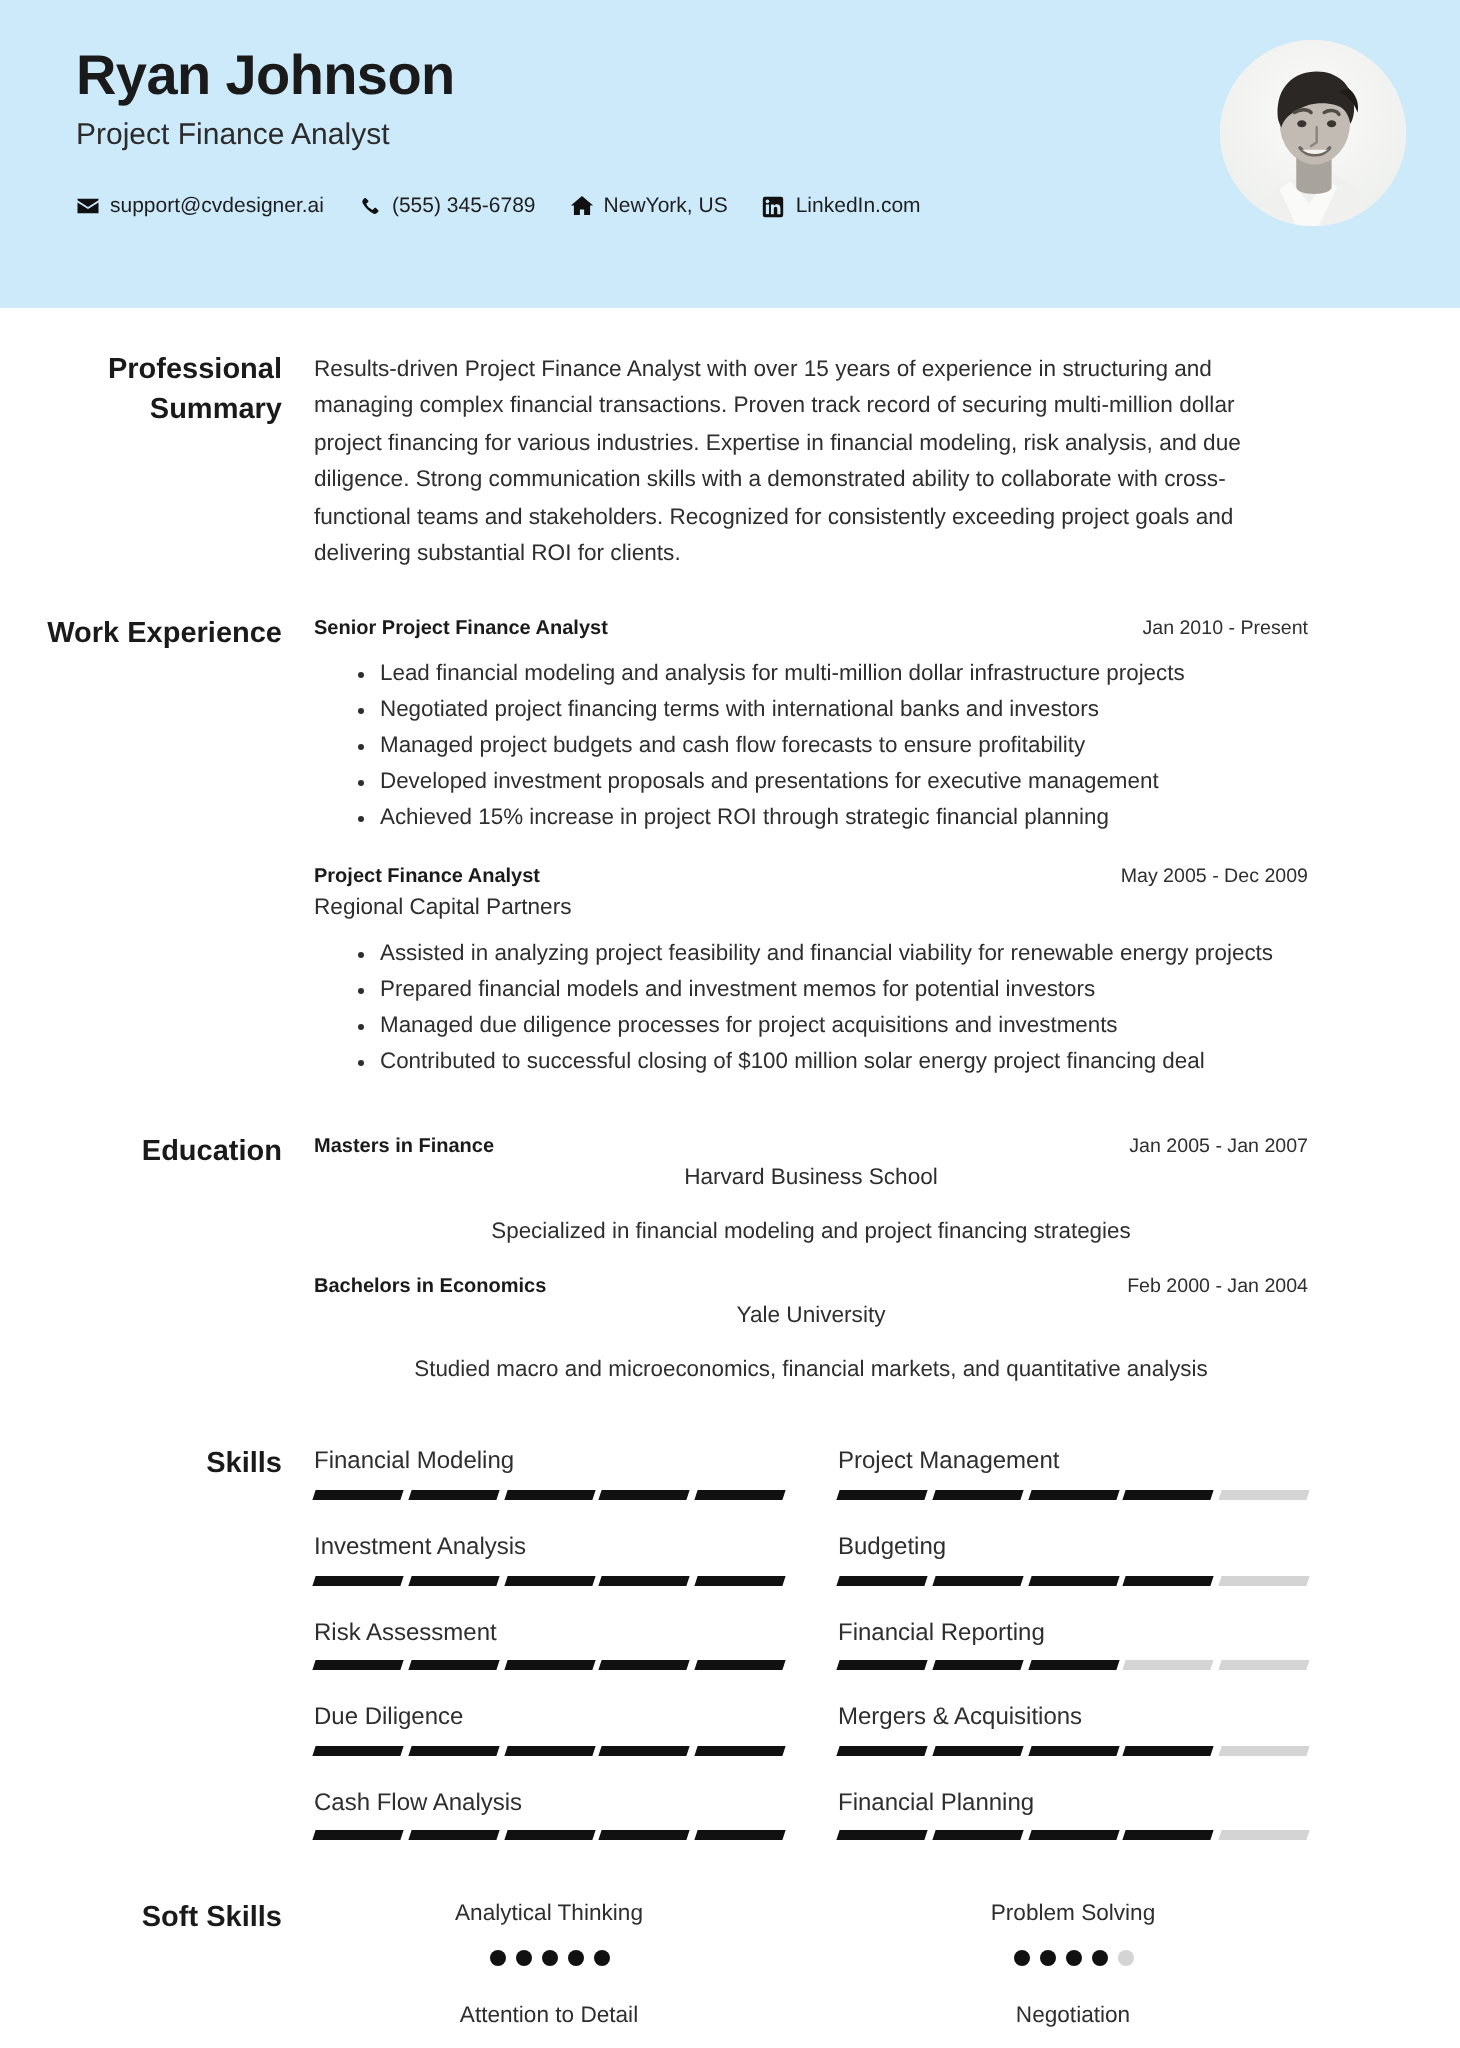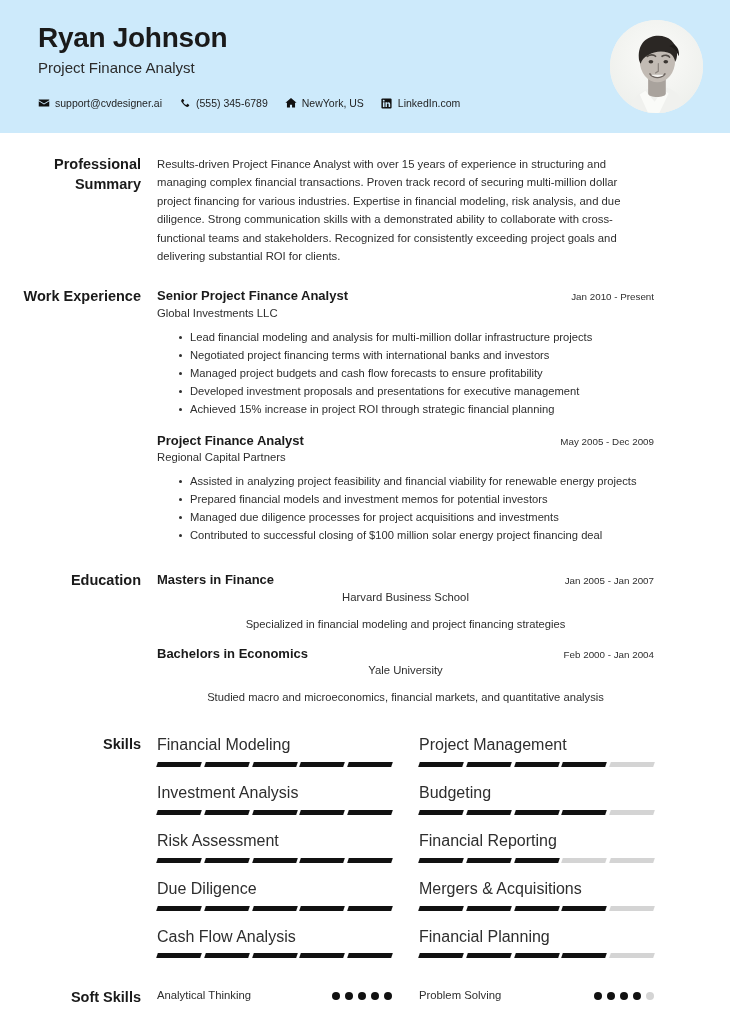--- a/index.html
+++ b/index.html
@@ -7,21 +7,21 @@
     width: 730px; height: 1024px;
     background: #ffffff;
     font-family: "Liberation Sans", sans-serif;
     overflow: hidden;
   }
   body { position: relative; }
 
   
   .header {
     position: relative;
-    height: 133px;
+    height: 154px;
     background: #cdeafb;
     padding: 22px 34px 0 38px;
   }
   .name {
     font-size: 28px;
     font-weight: 700;
     color: #1a1a1a;
     letter-spacing: -0.3px;
     line-height: 1.15;
   }
@@ -104,21 +104,21 @@
   #sec-work { padding-top: 22px; }
   .entry { margin-bottom: 14px; }
   .entry:last-child { margin-bottom: 0; }
   .entry-head {
     display: flex;
     align-items: baseline;
     justify-content: space-between;
     gap: 10px;
   }
   .entry-role {
-    font-size: 13px;
+    font-size: 10px;
     font-weight: 700;
     color: #1a1a1a;
     line-height: 1.35;
   }
   .entry-date {
     font-size: 9.8px;
     color: #2f2f2f;
     white-space: nowrap;
     flex: 0 0 auto;
   }
@@ -164,21 +164,21 @@
   
   #sec-skills { padding-top: 30px; }
   .skill-grid {
     display: grid;
     grid-template-columns: 1fr 1fr;
     column-gap: 27px;
     row-gap: 0;
   }
   .skill-item { margin-bottom: 16px; }
   .skill-name {
-    font-size: 16px;
+    font-size: 12px;
     color: #2e2e2e;
     line-height: 1.3;
     margin-bottom: 6px;
   }
   .skill-bar {
     display: flex;
     gap: 4px;
     height: 5px;
   }
   .seg {
@@ -193,23 +193,24 @@
   #sec-soft { padding-top: 14px; }
   .soft-grid {
     display: grid;
     grid-template-columns: 1fr 1fr;
     column-gap: 27px;
     row-gap: 0;
   }
   .soft-item {
     display: flex;
     align-items: center;
-    justify-content: space-between;
+    justify-content: flex-end;
     margin-bottom: 18px;
     gap: 10px;
+    flex-direction: column;
   }
   .soft-name {
     font-size: 11.3px;
     color: #2e2e2e;
     line-height: 1.3;
   }
   .dots { display: flex; gap: 5px; flex: 0 0 auto; }
   .dot {
     width: 8px; height: 8px;
     border-radius: 50%;
@@ -312,21 +313,20 @@
 
   <div class="section" id="sec-work">
     <div class="sec-label">Work Experience</div>
     <div class="sec-body">
 
       <div class="entry">
         <div class="entry-head">
           <div class="entry-role">Senior Project Finance Analyst</div>
           <div class="entry-date">Jan 2010 - Present</div>
         </div>
-        <div class="entry-org">Global Investments LLC</div>
         <ul class="bullets">
           <li>Lead financial modeling and analysis for multi-million dollar infrastructure projects</li>
           <li>Negotiated project financing terms with international banks and investors</li>
           <li>Managed project budgets and cash flow forecasts to ensure profitability</li>
           <li>Developed investment proposals and presentations for executive management</li>
           <li>Achieved 15% increase in project ROI through strategic financial planning</li>
         </ul>
       </div>
 
       <div class="entry">

